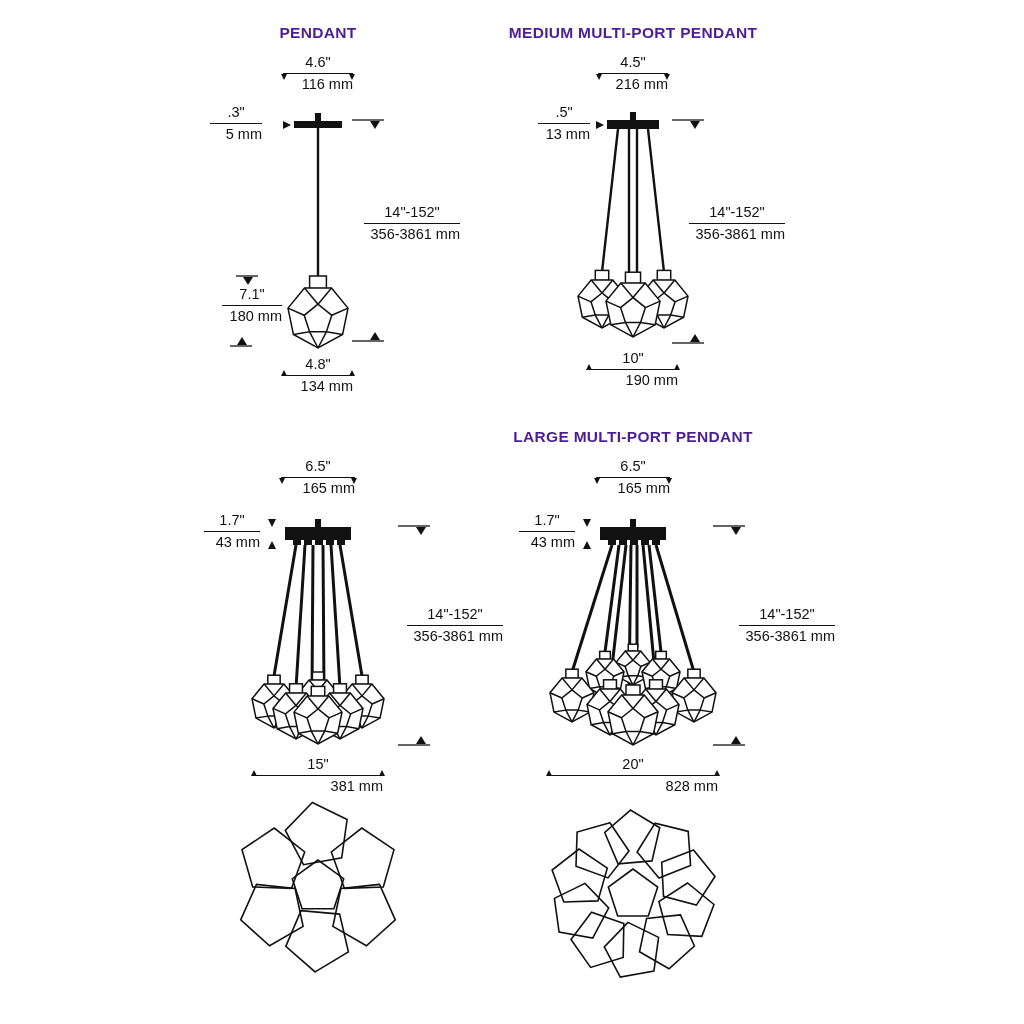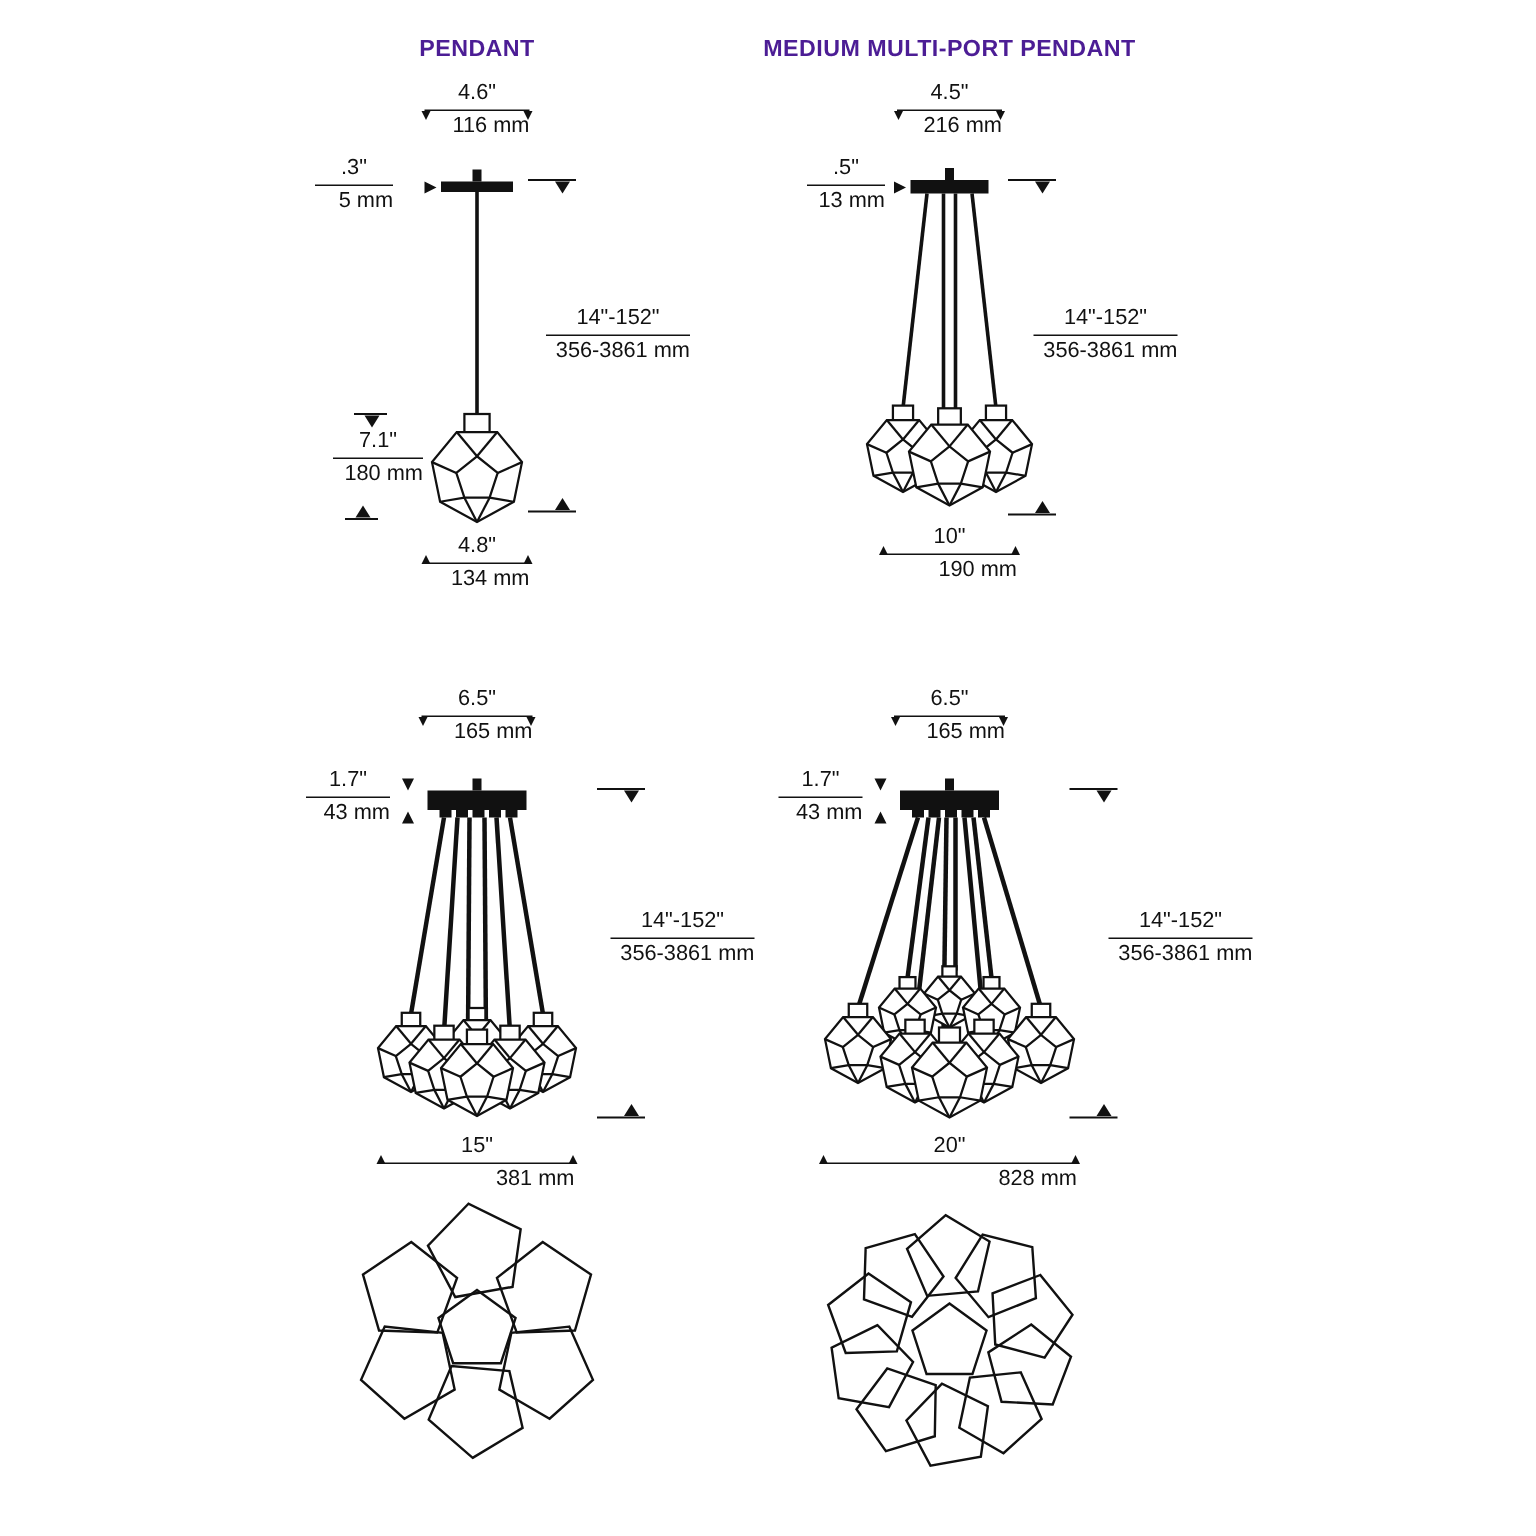--- a/index.html
+++ b/index.html
@@ -376,20 +376,21 @@
       <polygon class="pent" points="623.8,923.4 591.5,912.3 571.0,939.5 590.6,967.4 623.2,957.5"></polygon>
       <polygon class="pent" points="585.0,883.4 554.4,898.4 559.1,932.1 592.7,938.1 608.7,908.0"></polygon>
       <polygon class="pent" points="607.3,868.1 579.0,849.0 552.1,870.0 563.8,902.0 597.9,900.9"></polygon>
       <polygon class="pent" points="609.9,822.7 577.1,832.1 576.0,866.2 608.0,877.9 629.0,851.0"></polygon>
       <polygon class="pent" points="633.0,869.0 608.3,887.0 617.7,916.0 648.3,916.0 657.7,887.0"></polygon>
     </g>
   </svg>
 
   <div class="fig-title" style="left:168px;top:24px;">PENDANT</div>
   <div class="fig-title" style="left:483px;top:24px;">MEDIUM MULTI-PORT PENDANT</div>
+  <div class="fig-title" style="left:483px;top:428px;">LARGE MULTI-PORT PENDANT</div>
 
   <div class="dim aw-down" style="left:283px;top:54px;width:70px;">
     <span class="din">4.6"</span>
     <span class="dmm">116 mm</span>
   </div>
   <div class="dim" style="left:210px;top:104px;width:52px;">
     <span class="din">.3"</span>
     <span class="dmm">5 mm</span>
   </div>
   <div class="dim" style="left:364px;top:204px;width:96px;">

